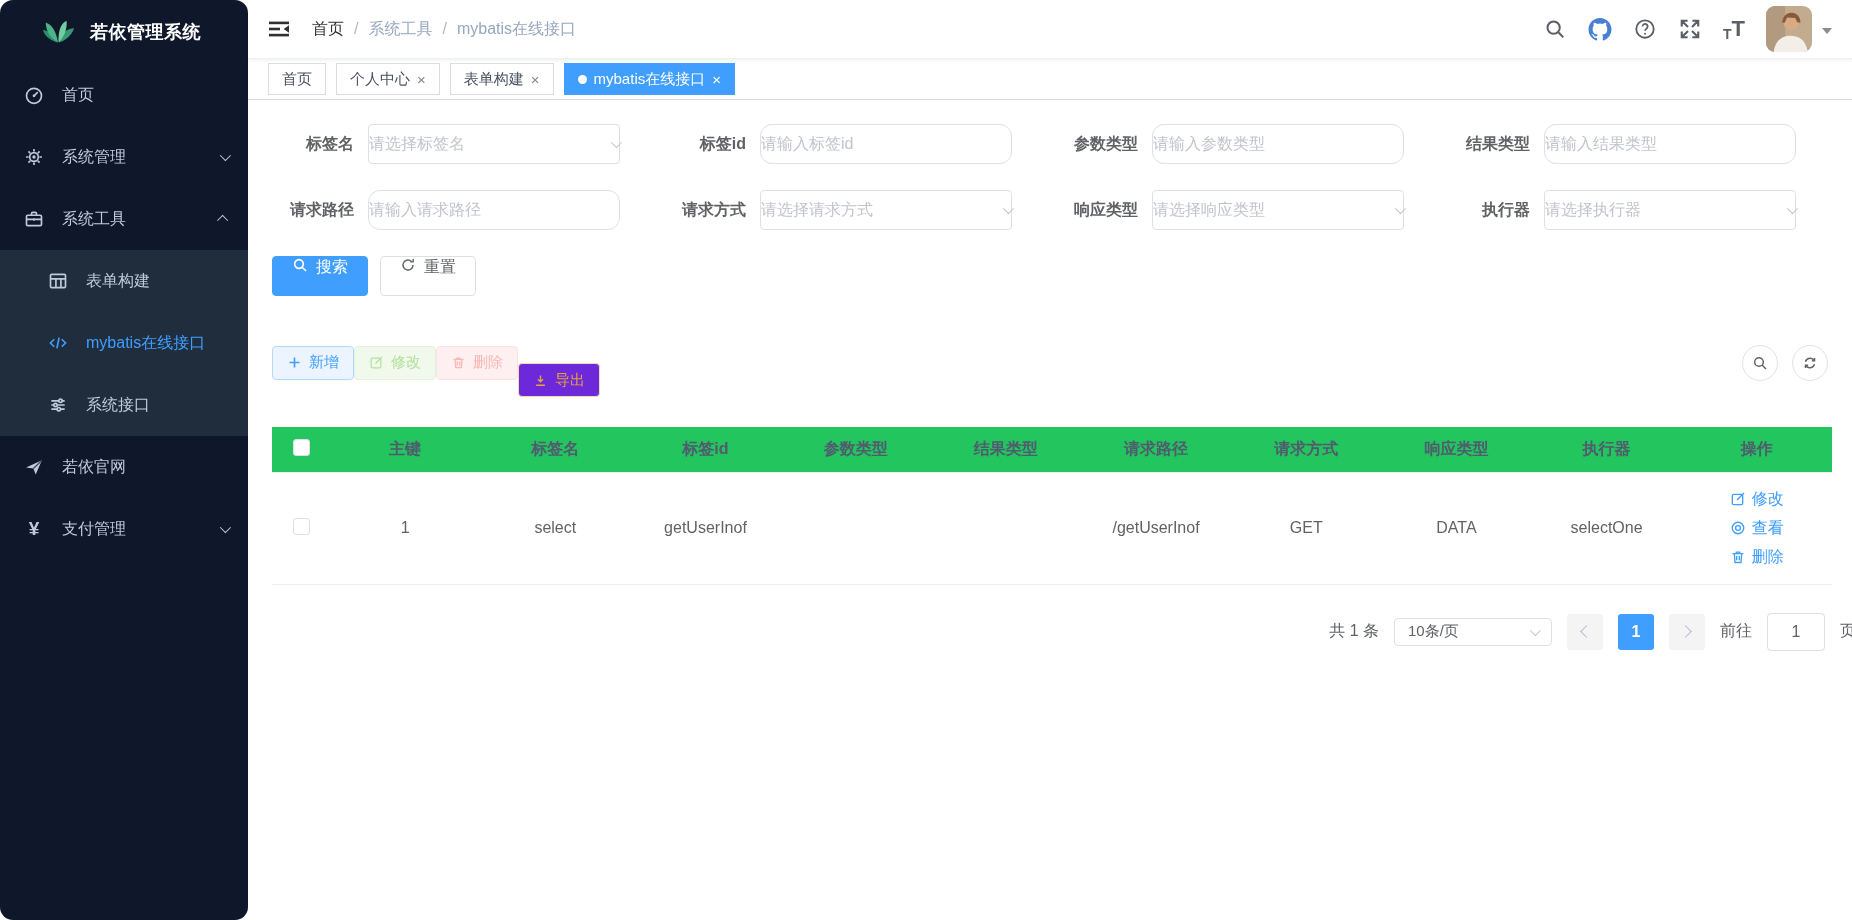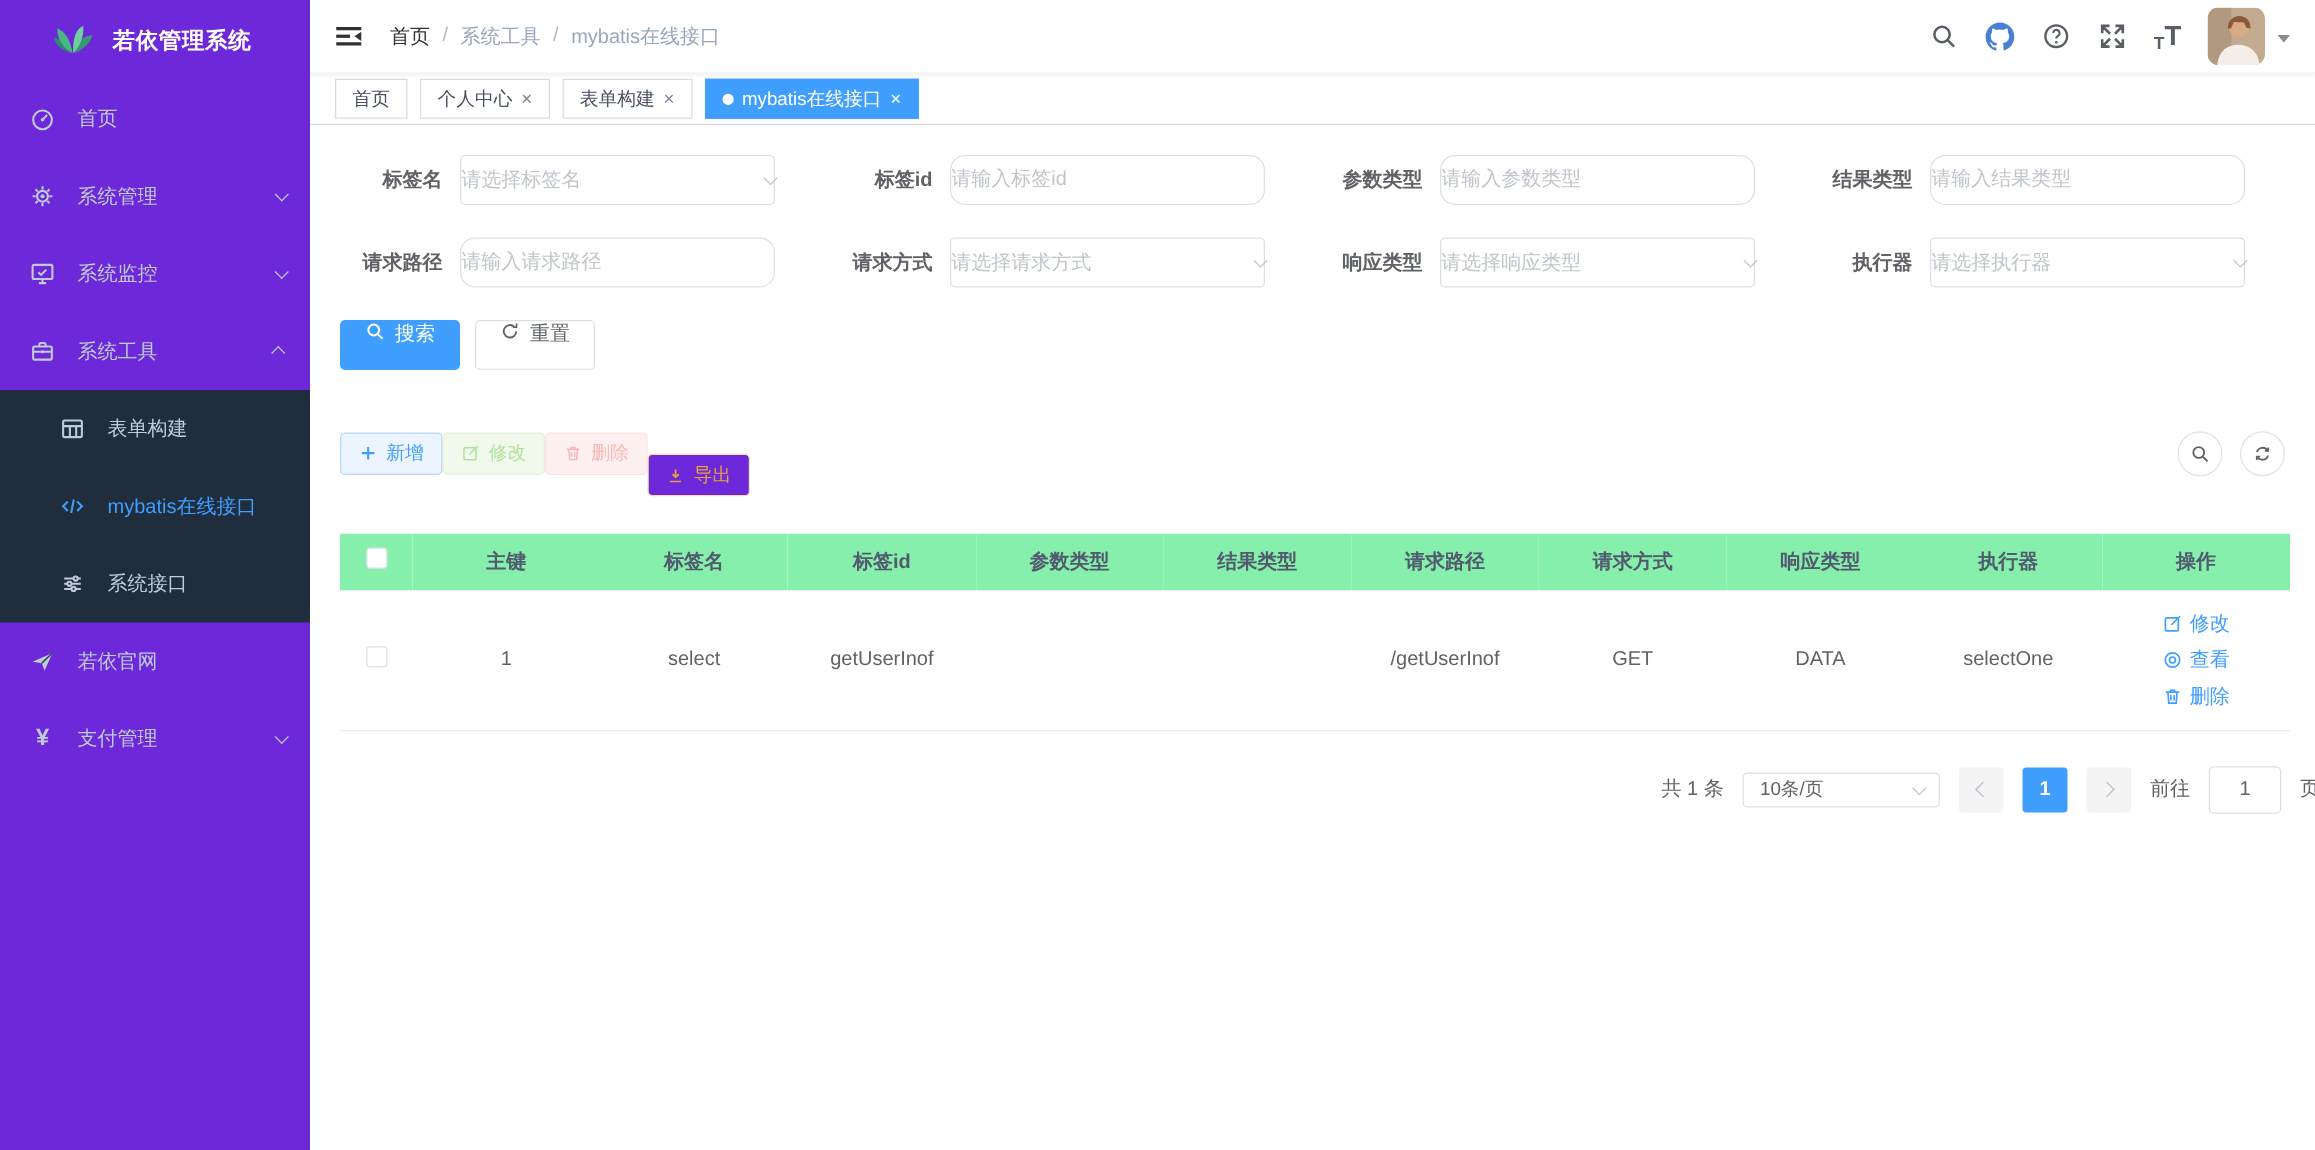--- a/index.html
+++ b/index.html
@@ -1,21 +1,21 @@
 <!DOCTYPE html>
 <html><head>
 <meta charset="utf-8">
 <style>
   * { box-sizing: border-box; margin: 0; padding: 0; }
   html,body { width:1852px; height:920px; overflow:hidden; }
   body { font-family:"Liberation Sans","DejaVu Sans",sans-serif; background:#fff; color:#606266; }
   .layout { display:flex; width:1852px; height:920px; }
 
   
-  .sidebar { width:248px; height:920px; background:#6d28d9; flex-shrink:0; overflow:hidden; }
+  .sidebar { width:248px; height:920px; background:#0f172a; flex-shrink:0; overflow:hidden;border-radius:13px; }
   .logo-row { height:64px; display:flex; align-items:center; padding-left:42px; gap:14px; cursor:pointer; }
   .logo-title { color:#fff; font-size:18px; font-weight:700; letter-spacing:.5px; }
   .menu-item { height:62px; display:flex; align-items:center; padding:0 20px 0 24px; color:#bfcbd9; font-size:16px; cursor:pointer; }
   .menu-item .mi-icon { width:20px; height:20px; margin-right:18px; flex-shrink:0; display:inline-flex; }
   .menu-item svg { width:20px; height:20px; }
   .submenu { background:#1f2d3d; }
   .submenu .menu-item { padding-left:48px; }
   .menu-item.active { color:#409eff; }
   .chev { width:8px; height:8px; border-right:1.8px solid #bfcbd9; border-bottom:1.8px solid #bfcbd9; margin-left:auto; }
   .chev.down { transform:rotate(45deg) translateY(-2px); }
@@ -71,21 +71,21 @@
   .mb-add { color:#409eff; background:#ecf5ff; border-color:#b3d8ff; }
   .mb-edit { color:#b3e19d; background:#f0f9eb; border-color:#e1f3d8; cursor:not-allowed; }
   .mb-del { color:#fab6b6; background:#fef0f0; border-color:#fde2e2; cursor:not-allowed; }
   .mb-export { color:#e6a23c; background:#6d28d9; border-color:#f5dab1;margin-top:35px; }
   .toolbar-right { margin-left:auto; display:flex; gap:14px; padding-right:4px; }
   .circle-btn { width:36px; height:36px; border-radius:50%; border:1px solid #dfe2ea; background:#fff; color:#606266; display:flex; align-items:center; justify-content:center; cursor:pointer; }
   .circle-btn svg { width:16px; height:16px; }
 
   
   table.grid { width:100%; border-collapse:collapse; table-layout:fixed; }
-  .grid th { background:#86efac; color:#515a6e; font-size:16px; font-weight:700; height:45px; border-bottom:1px solid #ebeef5; text-align:center; }
+  .grid th { background:#22c55e; color:#515a6e; font-size:16px; font-weight:700; height:45px; border-bottom:1px solid #ebeef5; text-align:center; }
   .grid td { font-size:16px; color:#606266; text-align:center; border-bottom:1px solid #ebeef5; padding:16px 4px; }
   .col-check { width:58px; }
   .checkbox { width:17px; height:17px; border:1px solid #dcdfe6; border-radius:3px; background:#fff; display:inline-block; cursor:pointer; }
   .actions { display:flex; flex-direction:column; align-items:center; gap:8px; }
   .action-link { color:#409eff; font-size:16px; display:inline-flex; align-items:center; gap:6px; cursor:pointer; text-decoration:none; }
   .action-link svg { width:16px; height:16px; }
 
   
   .pagination { margin-top:28px; display:flex; align-items:center; justify-content:flex-end; gap:15px; font-size:16px; color:#606266; margin-right:-24px; }
   .page-size { width:158px; height:28px; border:1px solid #dcdfe6; border-radius:4px; display:flex; align-items:center; padding:0 13px; cursor:pointer; }
@@ -133,30 +133,20 @@
           <svg viewBox="0 0 24 24" fill="none" stroke="currentColor" stroke-width="2">
             <circle cx="12" cy="12" r="5.2"></circle>
             <path d="M12 2.5v3M12 18.5v3M2.5 12h3M18.5 12h3M5.3 5.3l2.1 2.1M16.6 16.6l2.1 2.1M5.3 18.7l2.1-2.1M16.6 7.4l2.1-2.1"></path>
             <circle cx="12" cy="12" r="2" fill="currentColor" stroke="none"></circle>
           </svg>
         </span>
         <span>系统管理</span>
         <span class="chev down"></span>
       </div>
 
-      <div class="menu-item">
-        <span class="mi-icon">
-          <svg viewBox="0 0 24 24" fill="none" stroke="currentColor" stroke-width="2">
-            <rect x="2.5" y="3.5" width="19" height="13.5" rx="1.5"></rect>
-            <path d="M8 10.5l2.6 2.6 5-5M12 17v4M8.5 21h7"></path>
-          </svg>
-        </span>
-        <span>系统监控</span>
-        <span class="chev down"></span>
-      </div>
 
       <div class="menu-item">
         <span class="mi-icon">
           <svg viewBox="0 0 24 24" fill="none" stroke="currentColor" stroke-width="2">
             <rect x="3" y="7.5" width="18" height="12.5" rx="1.5"></rect>
             <path d="M9 7.5V5.6A1.6 1.6 0 0110.6 4h2.8A1.6 1.6 0 0115 5.6v1.9M3 12.5h18M12 11v3"></path>
           </svg>
         </span>
         <span>系统工具</span>
         <span class="chev up"></span>

